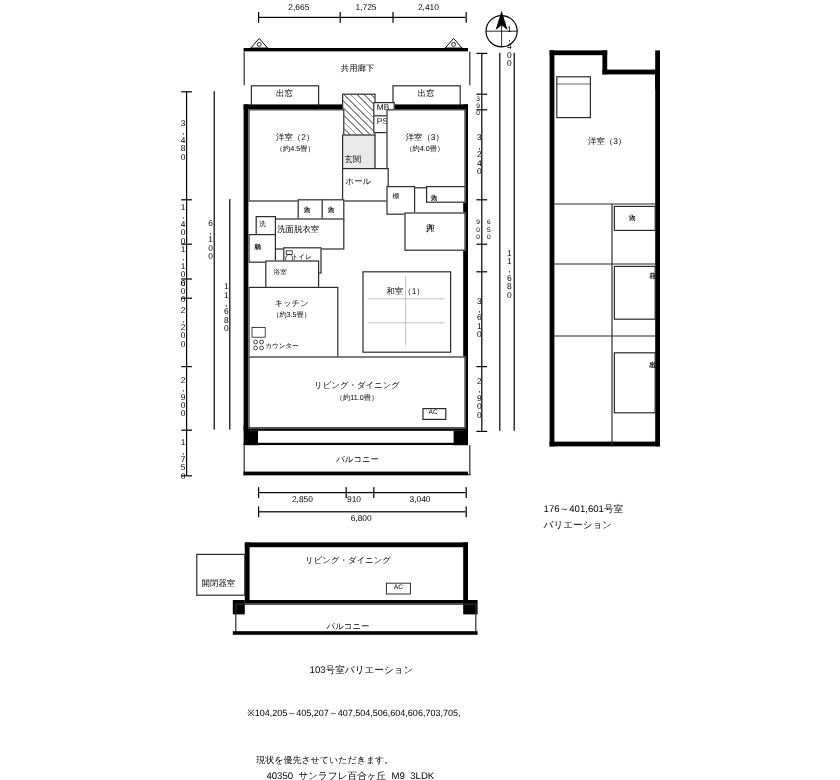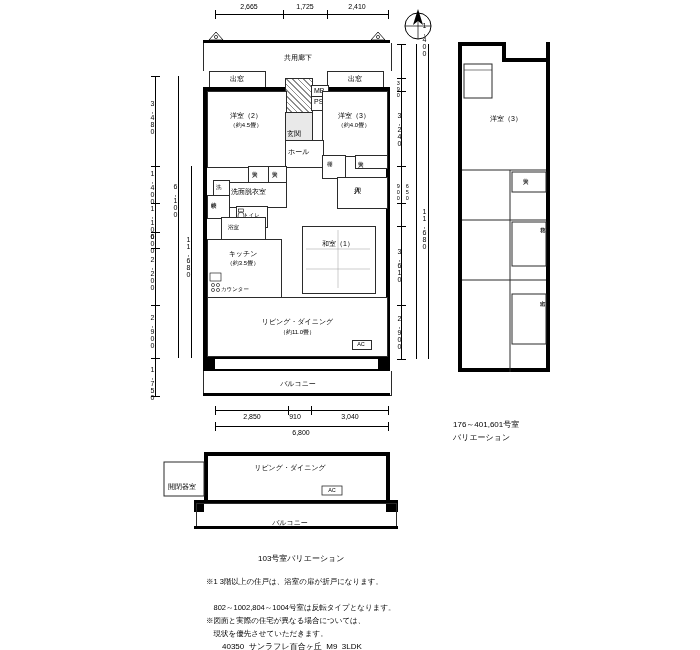--- a/index.html
+++ b/index.html
@@ -282,20 +282,18 @@
 
       <rect x="162" y="36" width="20" height="9" fill="none" stroke="#2b2b2b" stroke-width="0.8"></rect>
     </svg>
   </div>
   <div class="abs lbl c" style="left:230px;top:464px;width:120px;">リビング・ダイニング</div>
   <div class="abs lbl" style="left:168px;top:483px;">開閉器室</div>
   <div class="abs lbl tiny c" style="left:322px;top:487px;width:20px;">AC</div>
   <div class="abs lbl c" style="left:245px;top:519px;width:90px;">バルコニー</div>
   <div class="abs caption" style="left:258px;top:553px;">103号室バリエーション</div>
 
-  <div class="abs note" style="left:206px;top:576px;">※1 3階以上の住戸は、浴室の扉が折戸になります。</div>
-  <div class="abs note" style="left:206px;top:602px;">　802～1002,804～1004号室は反転タイプとなります。</div>
-  <div class="abs note" style="left:206px;top:615px;">※図面と実際の住宅が異なる場合については、</div>
+  <div class="abs note" style="left:206px;top:589px;">※104,205～405,207～407,504,506,604,606,703,705,</div>
   <div class="abs note" style="left:206px;top:628px;">　現状を優先させていただきます。</div>
 
   <div class="abs caption" style="left:222px;top:641px;">40350_サンラフレ百合ヶ丘_M9_3LDK</div>
 
 </div>
 
 </body></html>

